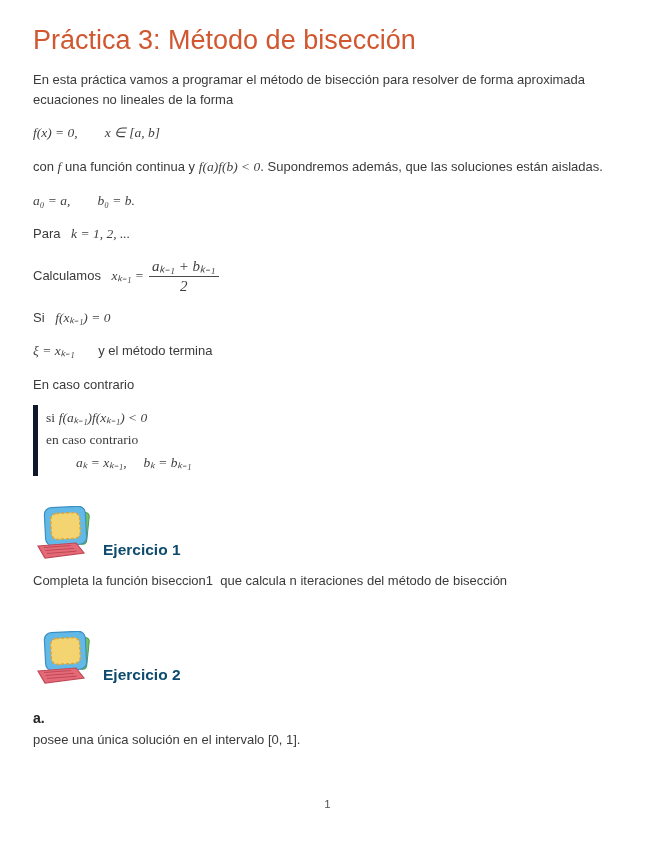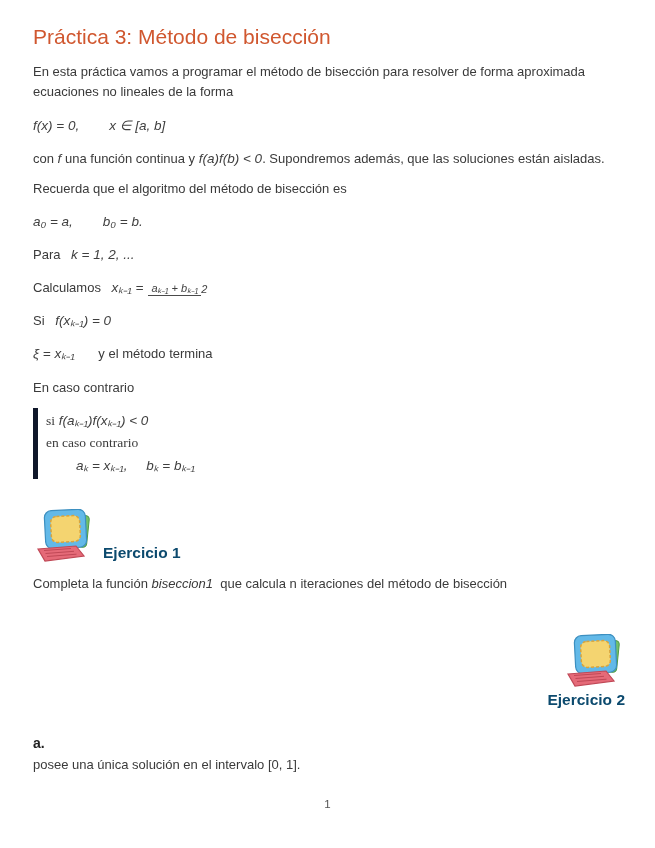--- a/index.html
+++ b/index.html
@@ -15,52 +15,52 @@
     font-family: "Liberation Sans", "DejaVu Sans", sans-serif;
     font-size: 13px;
     color: #3a3a3a;
     overflow: hidden;
   }
   .content {
     padding: 24px 30px 0 33px;
     width: 592px;
   }
   h1.doc-title {
-    font-size: 21px;
+    font-size: 27px;
     font-weight: normal;
     color: #d0572f;
     margin: 0 0 12px 0;
     line-height: 1.25;
   }
   p.body-p {
     margin: 0 0 9px 0;
     line-height: 1.55;
   }
   .math {
-    font-family: Liberation Sans, sans-serif;
+    font-family: Liberation Serif, serif;
     font-style: italic;
     font-size: 13.5px;
     color: #3f3f3f;
     white-space: pre-wrap;
     text-align: center;
   }
   .math-line {
     margin: 14px 0 14px 0;
     line-height: 1.4;
   }
   .inline-gap { margin-left: 7px; }
   .text-gap { margin-left: 20px; }
   .frac {
     display: inline-flex;
-    flex-direction: row;
+    flex-direction: column;
     align-items: center;
     vertical-align: middle;
     line-height: 1.15;
     margin-left: 5px;
-    font-size: 11px;
+    font-size: 15px;
   }
   .frac .num { border-bottom: 1px solid #4a4a4a; padding: 0 3px 1px 3px; }
   .frac .den { padding-top: 1px; }
   .algo-block {
     border-left: 5px solid #0f172a;
     padding: 2px 0 2px 8px;
     margin: 10px 0 18px 0;
   }
   .algo-line { line-height: 1.65; }
   .algo-indent { padding-left: 30px; }
@@ -90,39 +90,38 @@
   }
   .footer-pagenum {
     position: absolute;
     left: 0;
     right: 0;
     top: 798px;
     text-align: center;
     font-size: 11.5px;
     color: #555555;
   }
-  .italic-word { font-style: italic; }
+  .italic-word { }
 </style>
 </head>
 <body>
 
 <div class="page">
   <div class="content">
 
     <h1 class="doc-title">Práctica 3: Método de bisección</h1>
 
     <p class="body-p">En esta práctica vamos a programar el método de bisección  para resolver de forma aproximada ecuaciones no lineales de la forma</p>
 
     <div class="math-line">
       <span class="math">f(x) = 0,        x ∈ [a, b]</span>
     </div>
 
     <p class="body-p"><span>con</span> <span class="math">f</span> <span>una función continua y</span> <span class="math">f(a)f(b) &lt; 0</span><span>. Supondremos además, que las soluciones están aisladas.</span></p>
 
-    <p class="body-p">Recuerda que el algoritmo del método de bisección es</p>
 
     <div class="math-line">
       <span class="math">a₀ = a,        b₀ = b.</span>
     </div>
 
     <div class="math-line">
       <span>Para</span>
       <span class="math inline-gap">k = 1, 2, ...</span>
     </div>
 
@@ -157,21 +156,21 @@
           <rect x="18" y="7" width="29" height="26" rx="6" fill="#f4d470" stroke="#d9a43c" stroke-width="1.5" stroke-dasharray="3 2" transform="rotate(-3 32 20)"></rect>
           <path d="M5 40 L43 37 L51 47 L12 52 Z" fill="#e56a78" stroke="#c04856" stroke-width="1.2"></path>
           <path d="M11 41.5 L38 39.5 M12.5 44.5 L41 42.3 M14 47.5 L43.5 45.2" stroke="#c04856" stroke-width="1" fill="none"></path>
         </svg>
       </span>
       <span class="exercise-title">Ejercicio 1</span>
     </div>
 
     <p class="body-p exercise1-p"><span>Completa la función</span> <span class="italic-word">biseccion1</span>&nbsp; <span>que calcula n iteraciones del método de bisección</span></p>
 
-    <div class="exercise-header" style="margin-top:40px;flex-direction:column;">
+    <div class="exercise-header" style="margin-top:40px;">
       <span class="exercise-icon">
         <svg width="62" height="54" viewBox="0 0 62 54" aria-hidden="true">
           <rect x="42" y="6" width="13" height="32" rx="4" fill="#72c06a" stroke="#4e9a4a" stroke-width="1" transform="rotate(6 48 22)"></rect>
           <rect x="12" y="1" width="41" height="38" rx="7" fill="#62b9e8" stroke="#3c8fc0" stroke-width="1.2" transform="rotate(-3 32 20)"></rect>
           <rect x="18" y="7" width="29" height="26" rx="6" fill="#f4d470" stroke="#d9a43c" stroke-width="1.5" stroke-dasharray="3 2" transform="rotate(-3 32 20)"></rect>
           <path d="M5 40 L43 37 L51 47 L12 52 Z" fill="#e56a78" stroke="#c04856" stroke-width="1.2"></path>
           <path d="M11 41.5 L38 39.5 M12.5 44.5 L41 42.3 M14 47.5 L43.5 45.2" stroke="#c04856" stroke-width="1" fill="none"></path>
         </svg>
       </span>
       <span class="exercise-title">Ejercicio 2</span>

